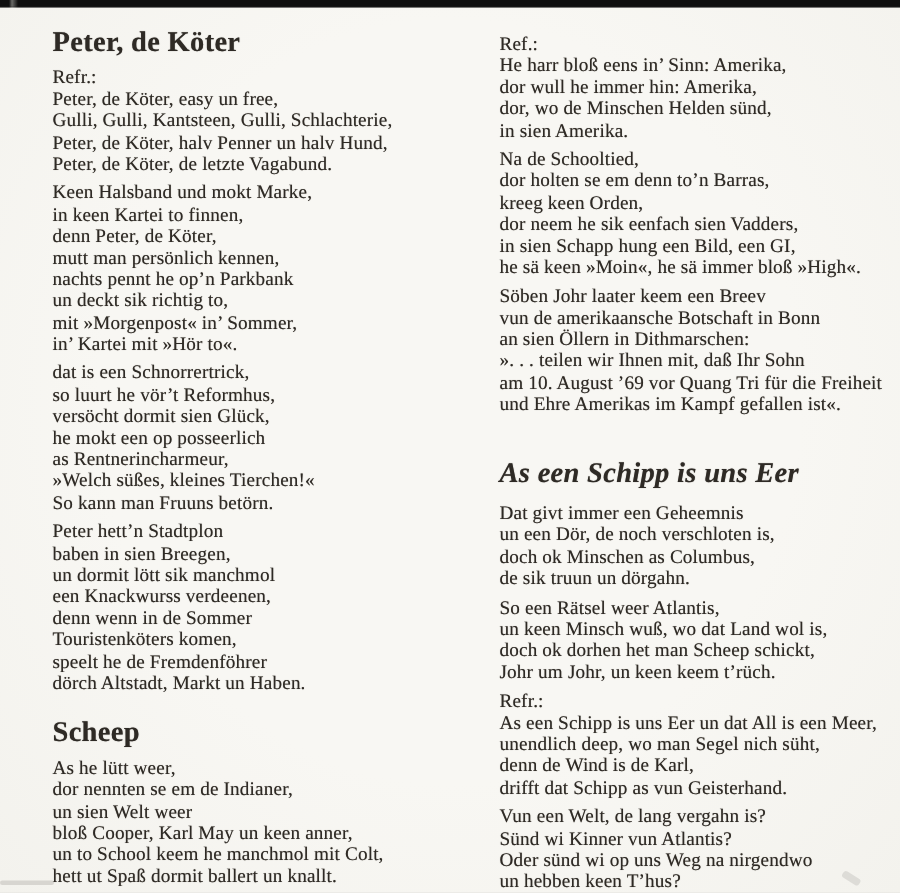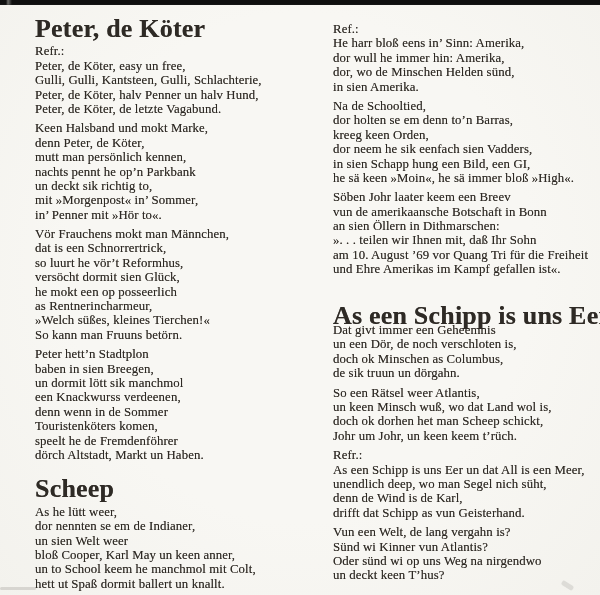--- a/index.html
+++ b/index.html
@@ -27,29 +27,29 @@
     position: absolute; top: 0;
     white-space: nowrap;
     font-size: 12.8px;
     line-height: 14.4px;
     letter-spacing: 0.1px;
     text-shadow: 0 0 0.5px rgba(45,38,30,0.55);
   }
   .col-left  { left: 0; }
   .col-right { left: 298px; }
   .song-title {
-    font-size: 26px;
+    font-size: 19px;
     font-weight: bold;
     margin: 20px 0 8px 0;
     letter-spacing: 0.2px;
     color: #26221;
     text-shadow: 0 0 0.6px rgba(35,30,25,0.6);
   }
   .song-title:first-child { margin-top: 0; }
-  .song-title.gap-lg { margin-top: 32px; margin-bottom: 0; }
+  .song-title.gap-lg { margin-top: 32px; margin-bottom: 12px; font-style: italic; }
   .stanza { margin: 0 0 5px 0; }
   .line { height: 14.4px; }
   .smudge-bl {
     position: absolute; left: 0; bottom: 5px;
     width: 36px; height: 3px;
     background: #c7c5c0; opacity: 0.65; border-radius: 2px;
   }
   .smudge-br {
     position: absolute; right: 26px; bottom: 7px;
     width: 13px; height: 5px;
@@ -67,29 +67,29 @@
         <h2 class="song-title">Peter, de Köter</h2>
         <div class="stanza">
           <div class="line">Refr.:</div>
           <div class="line">Peter, de Köter, easy un free,</div>
           <div class="line">Gulli, Gulli, Kantsteen, Gulli, Schlachterie,</div>
           <div class="line">Peter, de Köter, halv Penner un halv Hund,</div>
           <div class="line">Peter, de Köter, de letzte Vagabund.</div>
         </div>
         <div class="stanza">
           <div class="line">Keen Halsband und mokt Marke,</div>
+          <div class="line">in keen Kartei to finnen,</div>
           <div class="line">denn Peter, de Köter,</div>
           <div class="line">mutt man persönlich kennen,</div>
           <div class="line">nachts pennt he op’n Parkbank</div>
           <div class="line">un deckt sik richtig to,</div>
           <div class="line">mit »Morgenpost« in’ Sommer,</div>
-          <div class="line">in’ Penner mit »Hör to«.</div>
+          <div class="line">in’ Kartei mit »Hör to«.</div>
         </div>
         <div class="stanza">
-          <div class="line">Vör Frauchens mokt man Männchen,</div>
           <div class="line">dat is een Schnorrertrick,</div>
           <div class="line">so luurt he vör’t Reformhus,</div>
           <div class="line">versöcht dormit sien Glück,</div>
           <div class="line">he mokt een op posseerlich</div>
           <div class="line">as Rentnerincharmeur,</div>
           <div class="line">»Welch süßes, kleines Tierchen!«</div>
           <div class="line">So kann man Fruuns betörn.</div>
         </div>
         <div class="stanza">
           <div class="line">Peter hett’n Stadtplon</div>
@@ -152,19 +152,19 @@
           <div class="line">Refr.:</div>
           <div class="line">As een Schipp is uns Eer un dat All is een Meer,</div>
           <div class="line">unendlich deep, wo man Segel nich süht,</div>
           <div class="line">denn de Wind is de Karl,</div>
           <div class="line">drifft dat Schipp as vun Geisterhand.</div>
         </div>
         <div class="stanza">
           <div class="line">Vun een Welt, de lang vergahn is?</div>
           <div class="line">Sünd wi Kinner vun Atlantis?</div>
           <div class="line">Oder sünd wi op uns Weg na nirgendwo</div>
-          <div class="line">un deckt keen T’hus?</div>
+          <div class="line">un hebben keen T’hus?</div>
         </div>
       </div>
   </div>
   <div class="smudge-bl"></div>
   <div class="smudge-br"></div>
 </div>
 
 </body></html>

